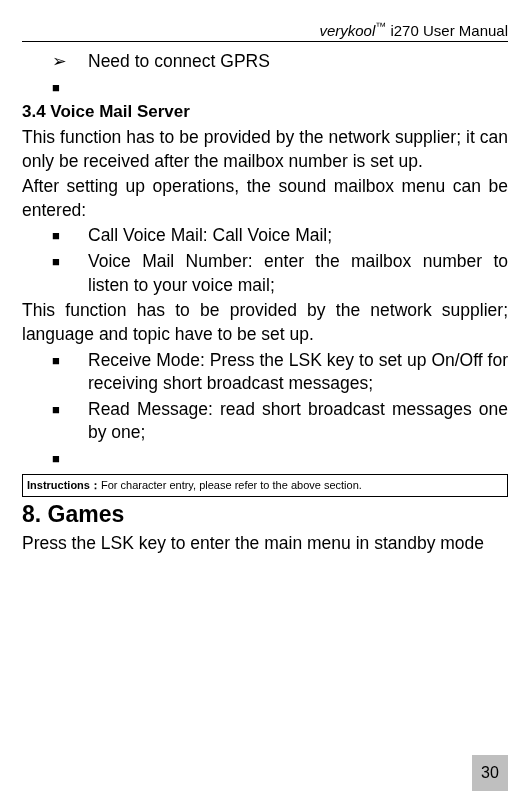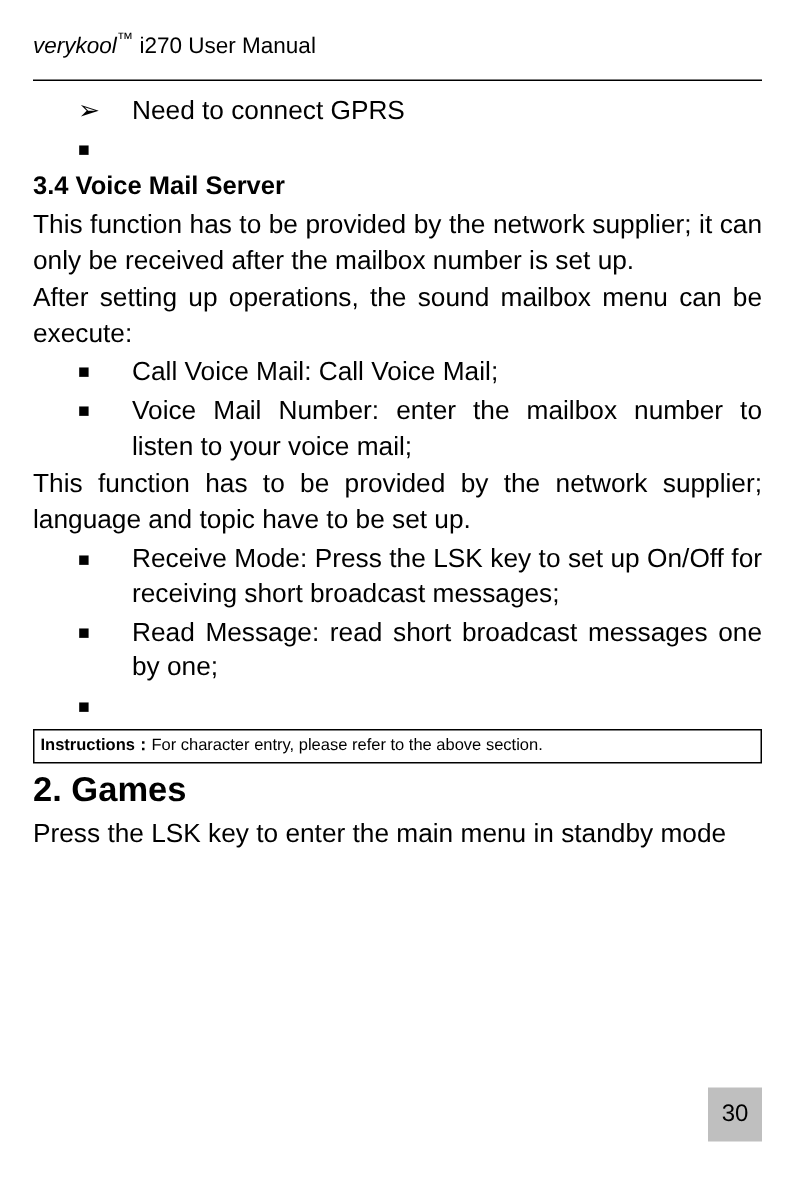--- a/index.html
+++ b/index.html
@@ -9,25 +9,25 @@
     }
     body {
       width: 530px;
       height: 793px;
       font-family: Arial, sans-serif;
       background: #fff;
       position: relative;
       padding: 20px 22px 20px 22px;
     }
     .header {
-      text-align: left;
+      text-align: right;
       font-style: italic;
       font-size: 15px;
       border-bottom: 1px solid #000;
-      padding-bottom: 14px;
+      padding-bottom: 2px;
       margin-bottom: 8px;
     }
     .header .brand {
       font-style: italic;
     }
     .header .tm {
       font-style: normal;
       font-size: 11px;
       vertical-align: super;
     }
@@ -86,21 +86,21 @@
       padding: 3px 4px;
       font-size: 11px;
       margin-top: 4px;
       margin-bottom: 2px;
     }
     .instruction-box .label {
       font-weight: bold;
     }
     .page-number {
       position: absolute;
-      bottom: 32px;
+      bottom: 2px;
       right: 22px;
       background: #bfbfbf;
       width: 36px;
       height: 36px;
       display: flex;
       align-items: center;
       justify-content: center;
       font-size: 16px;
     }
   </style>
@@ -117,21 +117,21 @@
     <span class="marker">➢</span>
     <span class="bullet-text">Need to connect GPRS</span>
   </div>
 
   <div class="bullet-square">
     <span class="marker">■</span>
   </div>
 
   <div class="section-heading">3.4 Voice Mail Server</div>
   <div class="para">This function has to be provided by the network supplier; it can only be received after the mailbox number is set up.</div>
-  <div class="para">After setting up operations, the sound mailbox menu can be execute:</div>
+  <div class="para">After setting up operations, the sound mailbox menu can be entered:</div>
 
   <div class="bullet-square">
     <span class="marker">■</span>
     <span class="bullet-text">Call Voice Mail: Call Voice Mail;</span>
   </div>
   <div class="bullet-square">
     <span class="marker">■</span>
     <span class="bullet-text">Voice Mail Number: enter the mailbox number to listen to your voice mail;</span>
   </div>
 
@@ -146,20 +146,20 @@
     <span class="bullet-text">Read Message: read short broadcast messages one by one;</span>
   </div>
   <div class="bullet-square">
     <span class="marker">■</span>
   </div>
 
   <div class="instruction-box">
     <span class="label">Instructions：</span><span>For character entry, please refer to the above section.</span>
   </div>
 
-  <div class="major-heading">2. Games</div>
+  <div class="major-heading">8. Games</div>
   <div class="para">Press the LSK key to enter the main menu in standby mode</div>
 
 </div>
 
 <div class="page-number">
   <span>30</span>
 </div>
 
 </body></html>

